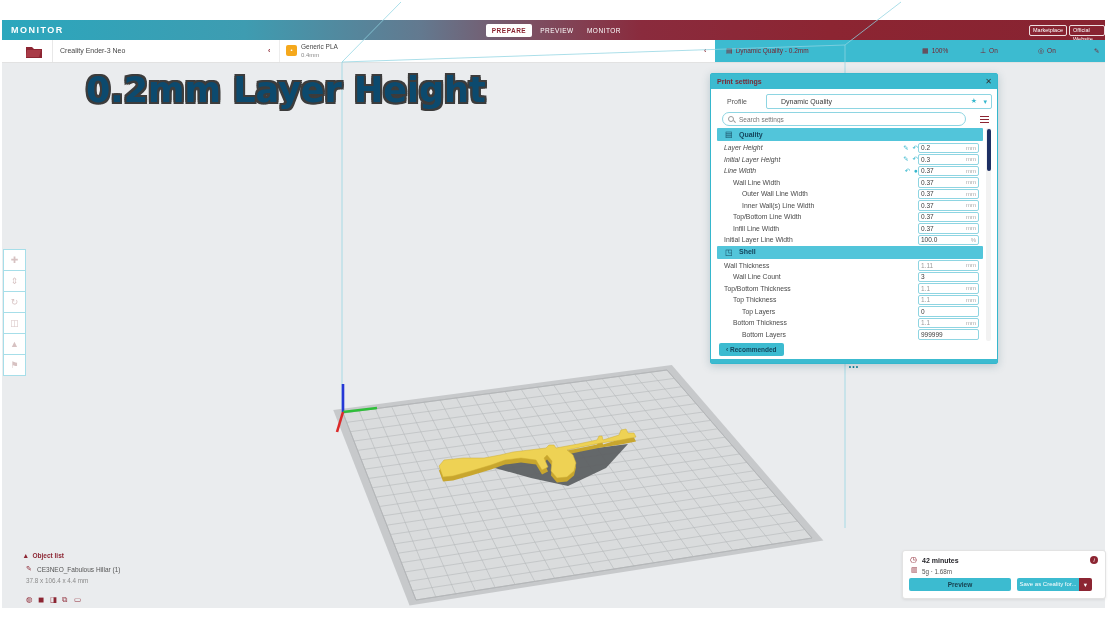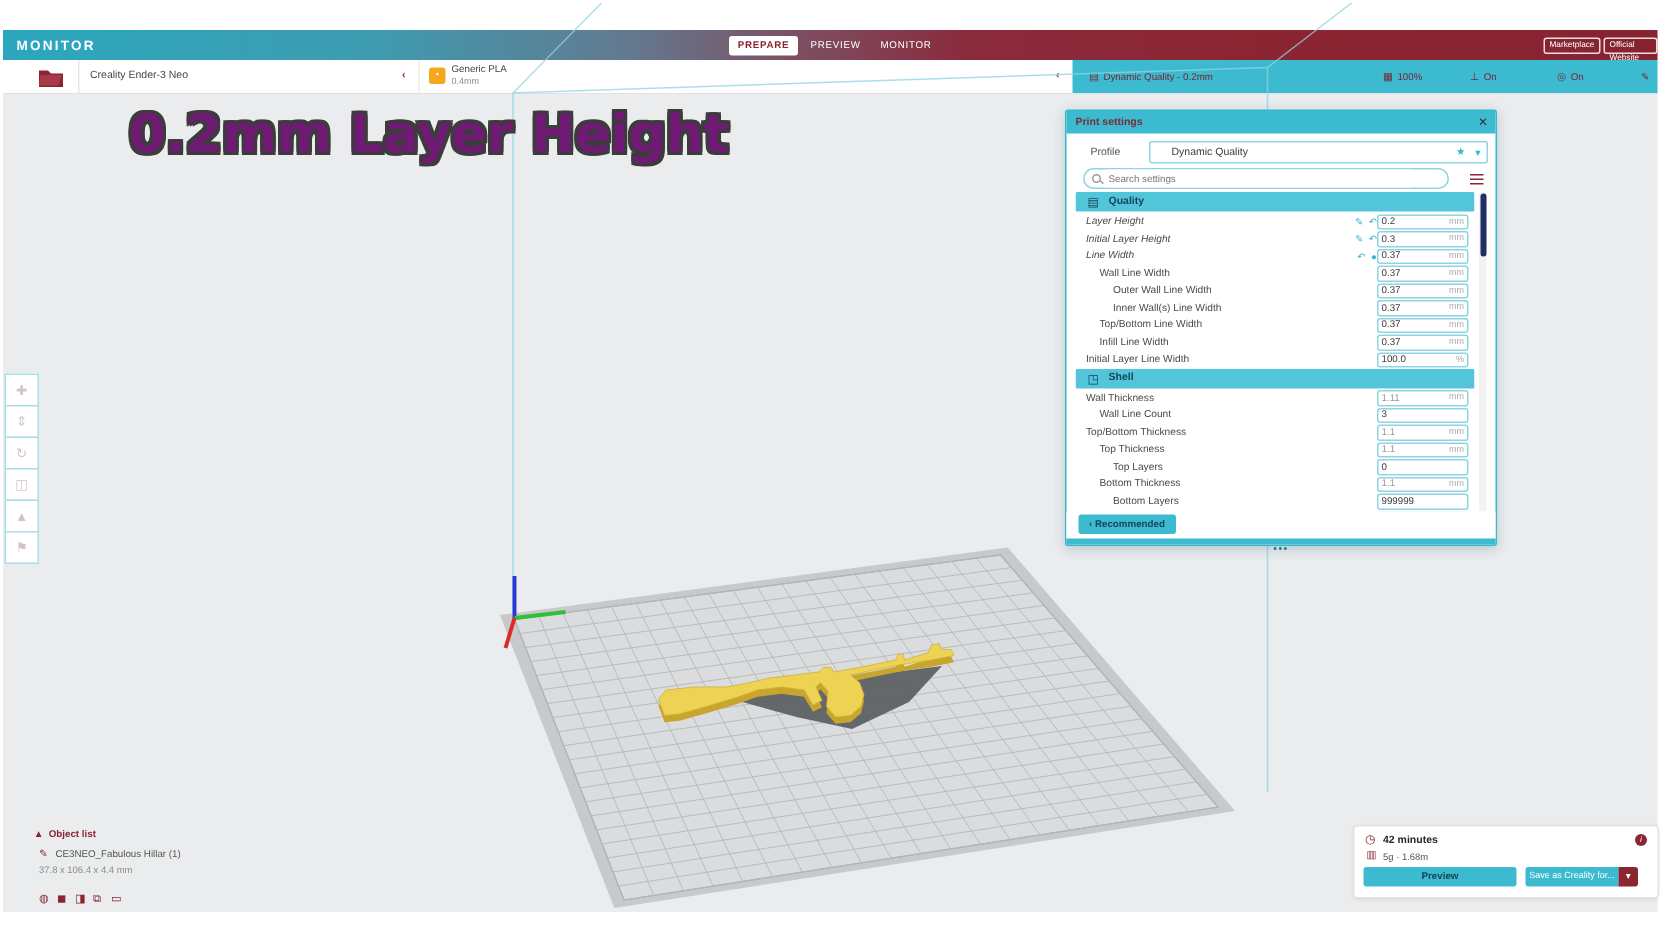--- a/index.html
+++ b/index.html
@@ -27,21 +27,21 @@
   #mat-name{position:absolute;left:22px;top:3px;font-size:6.5px;color:#464646;}
   #mat-nozzle{position:absolute;left:22px;top:12px;font-size:6px;color:#8a8a8a;}
   #summarybar{position:absolute;left:713px;top:0;width:390px;height:22px;background:#3CBBD0;}
   .sumitem{position:absolute;top:7px;font-size:6.5px;color:#7A1F2B;white-space:nowrap;}
   .sumicon{color:#7A1F2B;font-size:7px;margin-right:3px;}
 
   
   #viewport-bg{position:absolute;left:2px;top:62px;width:1103px;height:546px;background:#EAECEE;}
   #scene{position:absolute;left:0;top:0;width:1111px;height:625px;z-index:1;}
   #caption{position:absolute;left:86px;top:70px;z-index:2;font-family:"DejaVu Sans",sans-serif;
-    font-size:35px;font-weight:bold;color:#701a75;letter-spacing:0px;
+    font-size:35px;font-weight:bold;color:#0c4a6e;letter-spacing:0px;
     text-shadow:-2px -2px 0 #3C3C3C,2px -2px 0 #3C3C3C,-2px 2px 0 #3C3C3C,2px 2px 0 #3C3C3C,
                 0 -2px 0 #3C3C3C,0 2px 0 #3C3C3C,-2px 0 0 #3C3C3C,2px 0 0 #3C3C3C;}
 
   
   #left-tools{position:absolute;left:3px;top:250px;z-index:3;width:23px;}
   .tool{width:21px;height:20px;background:#fff;border:1px solid #A6DEE9;margin-top:-1px;
         display:flex;align-items:center;justify-content:center;font-size:9px;color:rgba(150,95,95,.38);}
 
   
   #panel{position:absolute;left:710px;top:73px;width:286px;height:289px;background:#fff;z-index:4;

